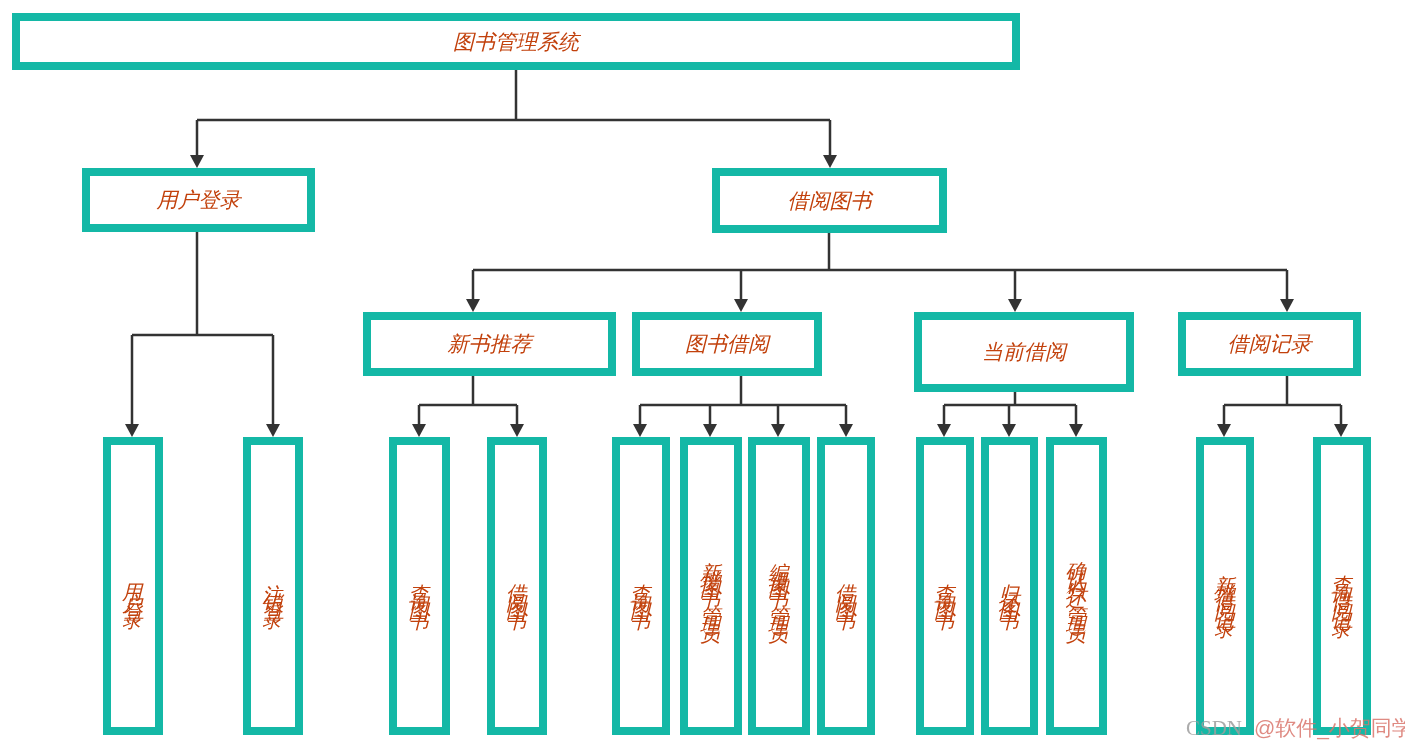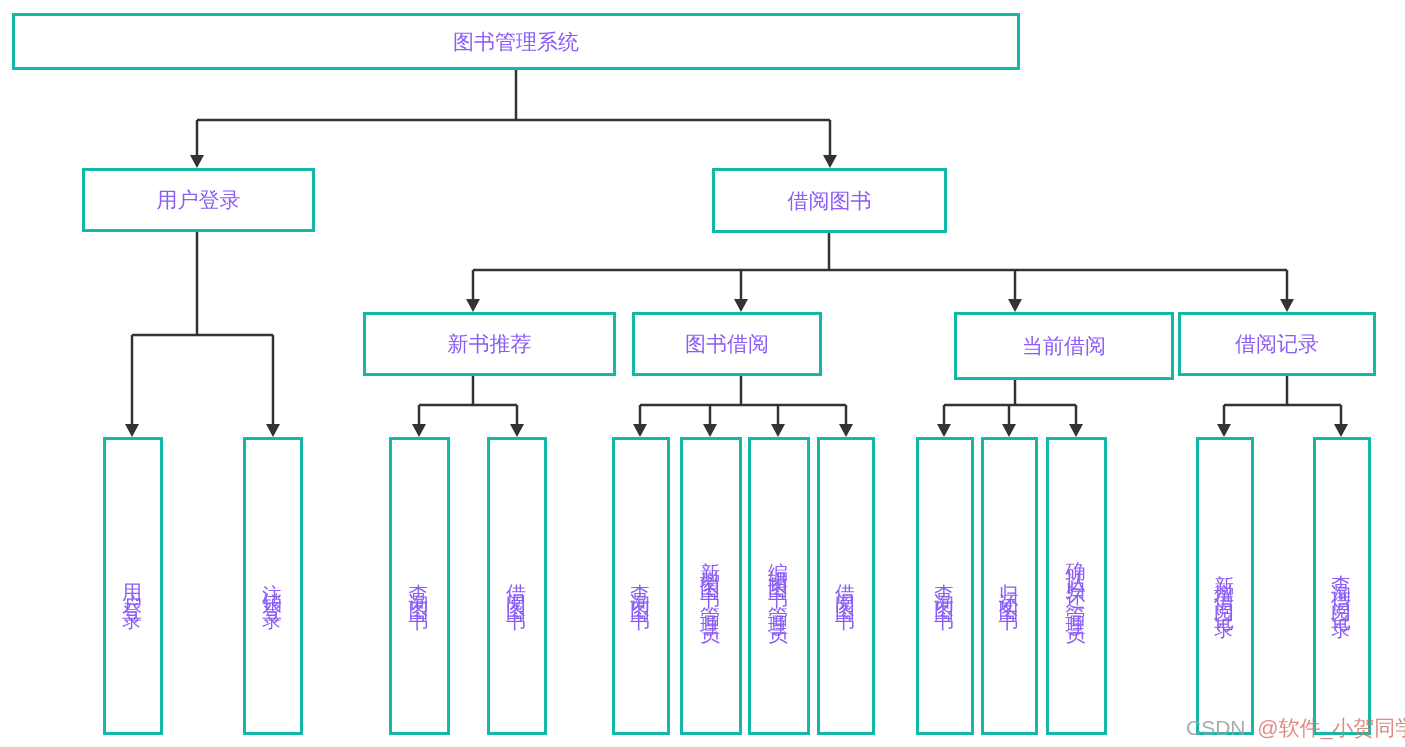--- a/index.html
+++ b/index.html
@@ -18,47 +18,48 @@
   #connector-layer {
     position: absolute;
     left: 0; top: 0;
     width: 1405px; height: 747px;
     pointer-events: none;
   }
   .box {
     position: absolute;
     box-sizing: border-box;
     background: #ffffff;
-    border: 3px solid #14b8a6;
-    color: #8b5cf6;
+    border: 8px solid #14b8a6;
+    color: #c2410c;
     display: flex;
     align-items: center;
     justify-content: center;
     font-size: 21px;
     text-align: center;
     white-space: nowrap;
+    font-style: italic;
   }
   .vbox {
     top: 437px;
     height: 298px;
     writing-mode: vertical-rl;
     letter-spacing: 9px;
     font-size: 20px;
     white-space: normal;
   }
   
   #b-root   { left: 12px;  top: 13px;  width: 1008px; height: 57px; }
   
   #b-ulogin { left: 82px;  top: 168px; width: 233px;  height: 64px; }
   #b-bmgmt  { left: 712px; top: 168px; width: 235px;  height: 65px; }
   
   #b-nrec   { left: 363px;  top: 312px; width: 253px; height: 64px; }
   #b-bborr  { left: 632px;  top: 312px; width: 190px; height: 64px; }
-  #b-cborr  { left: 954px;  top: 312px; width: 220px; height: 68px; }
-  #b-brec   { left: 1178px; top: 312px; width: 198px; height: 64px; }
+  #b-cborr  { left: 914px;  top: 312px; width: 220px; height: 80px; }
+  #b-brec   { left: 1178px; top: 312px; width: 183px; height: 64px; }
   
   #b-l-login  { left: 103px;  width: 60px; }
   #b-l-logout { left: 243px;  width: 60px; }
   #b-l-rq     { left: 389px;  width: 61px; }
   #b-l-rb     { left: 487px;  width: 60px; }
   #b-l-bq     { left: 612px;  width: 58px; }
   #b-l-ba     { left: 680px;  width: 62px; }
   #b-l-be     { left: 748px;  width: 62px; }
   #b-l-bb     { left: 817px;  width: 58px; }
   #b-l-cq     { left: 916px;  width: 58px; }
@@ -68,21 +69,21 @@
   #b-l-rq2    { left: 1313px; width: 58px; }
   
   #watermark {
     position: absolute;
     left: 1186px;
     top: 714px;
     font-size: 21px;
     white-space: nowrap;
     z-index: 5;
   }
-  #watermark .wm-site { color: rgba(158,158,158,0.85); }
+  #watermark .wm-site { color: rgba(158,158,158,0.85); font-family: Liberation Serif, serif; }
   #watermark .wm-user { color: rgba(217,118,108,0.85); margin-left: 6px; }
 </style>
 </head>
 <body>
 
 <div id="canvas">
 
   <svg id="connector-layer" width="1405" height="747" viewBox="0 0 1405 747" xmlns="http://www.w3.org/2000/svg">
     <defs>
       <marker id="ah" markerUnits="userSpaceOnUse" markerWidth="14" markerHeight="14" viewBox="0 0 14 14" refX="0" refY="7" orient="auto">

